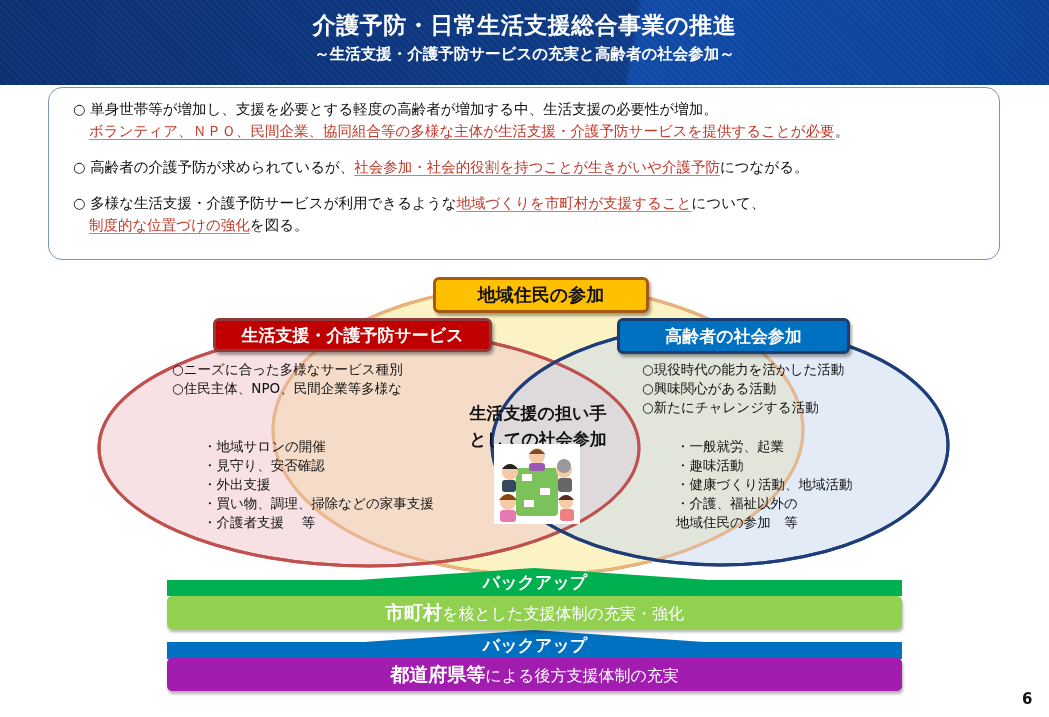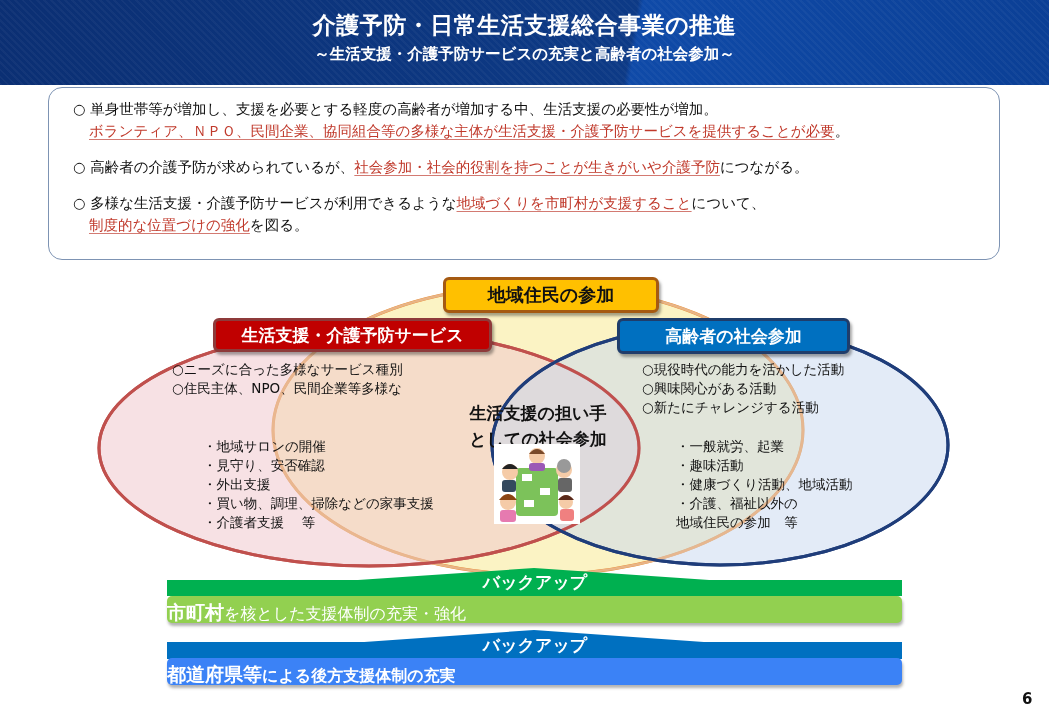--- a/index.html
+++ b/index.html
@@ -36,21 +36,21 @@
   .indent { padding-left: 16px; }
   .hl { color: #c0392b; font-weight: normal; text-decoration: underline; text-decoration-color: #d37a72; text-underline-offset: 3px; }
 
   
   .venn-svg { position: absolute; left: 0; top: 0; }
   .tag {
     position: absolute; font-weight: bold; text-align: center; border-radius: 6px;
     box-shadow: 2px 3px 3px rgba(0,0,0,0.35);
   }
   .tag-community {
-    left: 443px; top: 277px; width: 216px; height: 36px; line-height: 30px;
+    left: 433px; top: 277px; width: 216px; height: 36px; line-height: 30px;
     background: #ffc000; border: 3px solid #a55a12; color: #111; font-size: 18px;
   }
   .tag-service {
     left: 213px; top: 318px; width: 279px; height: 34px; line-height: 28px;
     background: #c00000; border: 3px solid #8e3a3a; color: #fff; font-size: 17px;
   }
   .tag-senior {
     left: 593px; top: 318px; width: 233px; height: 36px; line-height: 30px;
     background: #0070c0; border: 3px solid #1f3d6b; color: #fff; font-size: 17px; margin-left: 24px;
   }
@@ -68,27 +68,27 @@
     position: absolute; left: 494px; top: 444px; width: 86px; height: 80px; background: #fff;
   }
 
   
   .arrow-svg { position: absolute; left: 0; top: 0; }
   .backup-label {
     position: absolute; left: 0; width: 1070px; text-align: center;
     color: #fff; font-weight: bold; font-size: 17px;
   }
   .bar {
-    position: absolute; left: 167px; width: 735px; height: 27px; border-radius: 5px;
-    color: #fff; font-size: 16px; line-height: 33px;
+    position: absolute; left: 167px; width: 735px; height: 33px; border-radius: 5px;
+    text-align: center; color: #fff; font-size: 16px; line-height: 33px;
     box-shadow: 1px 3px 3px rgba(0,0,0,0.3);
   }
   .bar b { font-size: 19px; }
   .bar-municipal { top: 596px; background: #92d050; }
-  .bar-prefecture { top: 658px; background: #3b82f6; font-weight: bold; }
+  .bar-prefecture { top: 658px; background: #a21caf; }
 
   .page-num { position: absolute; left: 1022px; top: 690px; font-weight: bold; font-size: 15px; }
 </style>
 </head>
 <body>
 
 <div class="header">
   <div class="header-title">介護予防・日常生活支援総合事業の推進</div>
   <div class="header-subtitle">～生活支援・介護予防サービスの充実と高齢者の社会参加～</div>
 </div>

